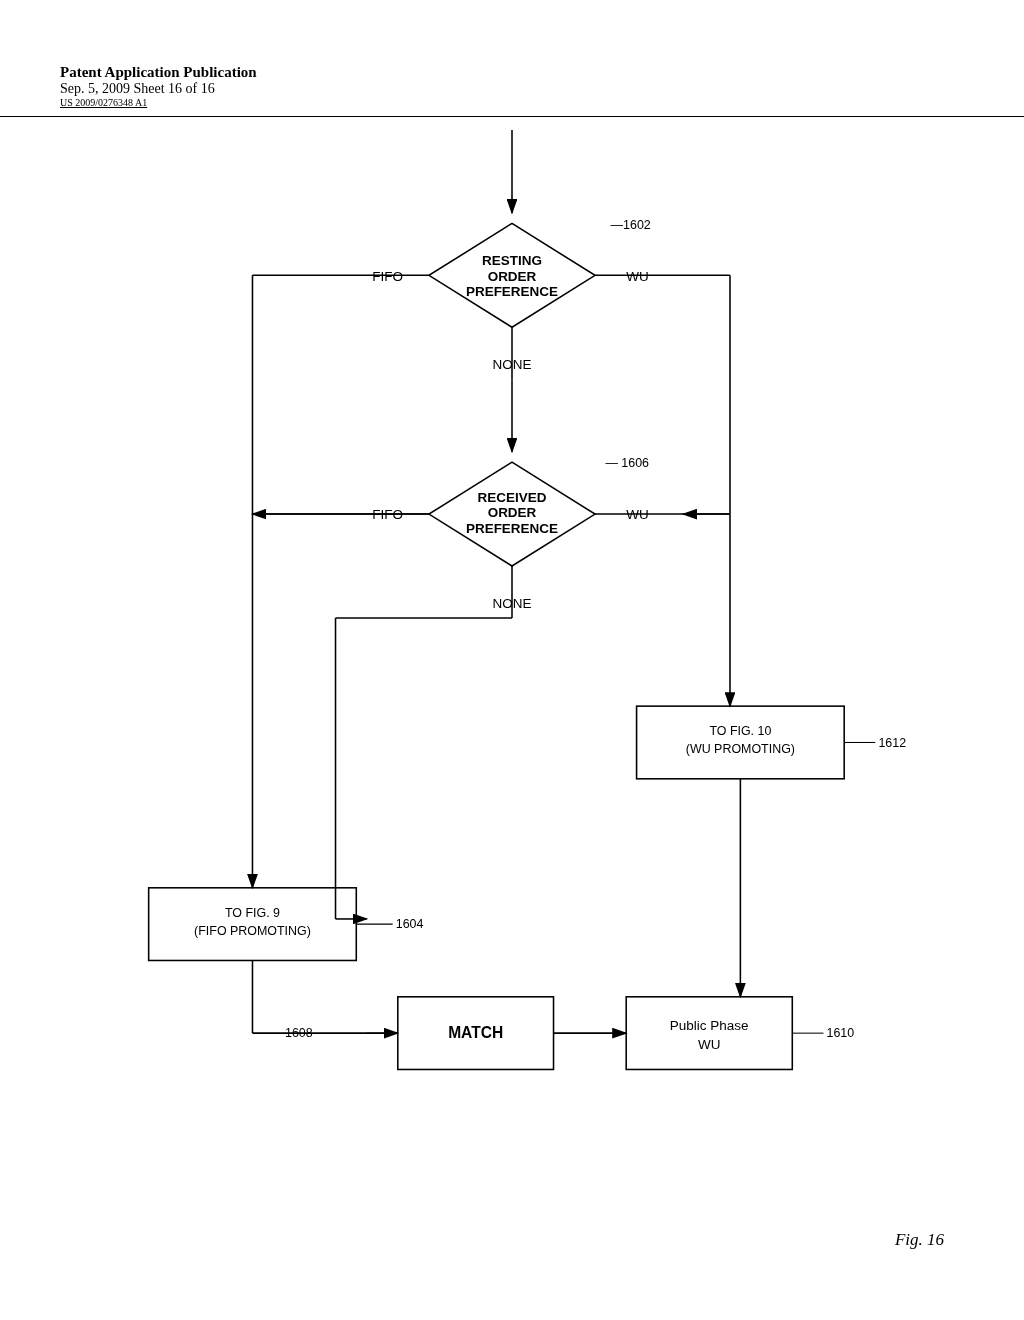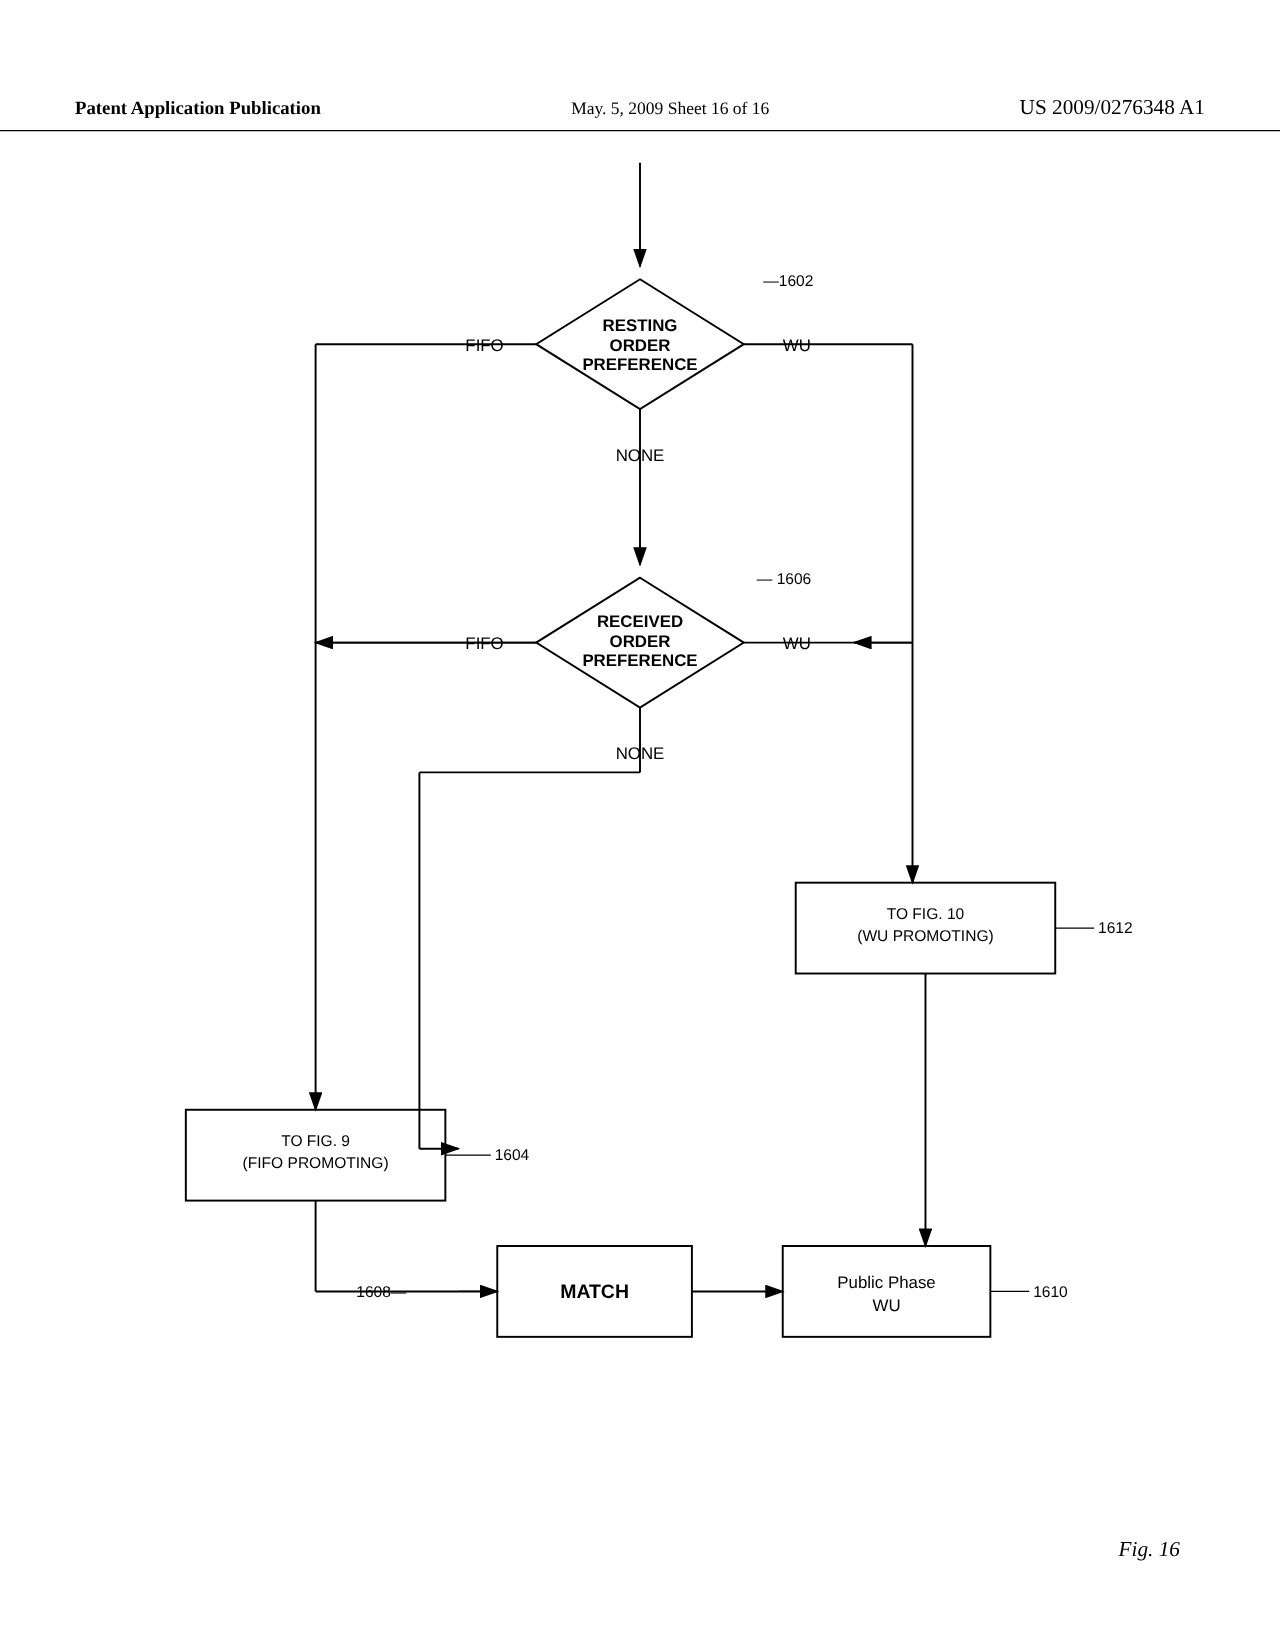--- a/index.html
+++ b/index.html
@@ -8,39 +8,41 @@
       height: 1320px;
       background: #fff;
       font-family: 'Times New Roman', Times, serif;
       position: relative;
       overflow: hidden;
     }
 
     
     .header {
       position: absolute;
-      top: 76px;
+      top: 64px;
       left: 0;
       right: 0;
       display: flex;
       align-items: baseline;
       justify-content: space-between;
       padding: 0 60px;
       border-bottom: 1px solid #000;
       padding-bottom: 8px;
+      flex-direction: column;
     }
     .header-left {
       font-size: 15px;
       font-weight: bold;
     }
     .header-center {
       font-size: 14px;
     }
     .header-right {
-      font-size: 17px;
+      font-size: 10px;
+      text-decoration: underline;
     }
 
     
     .diagram {
       position: absolute;
       top: 130px;
       left: 0;
       right: 0;
       bottom: 100px;
     }
@@ -58,21 +60,21 @@
       right: 80px;
       font-size: 17px;
       font-style: italic;
     }
   </style>
 </head>
 <body>
 
 <div class="header">
   <span class="header-left">Patent Application Publication</span>
-  <span class="header-center">May. 5, 2009   Sheet 16 of 16</span>
+  <span class="header-center">Sep. 5, 2009   Sheet 16 of 16</span>
   <span class="header-right">US 2009/0276348 A1</span>
 </div>
 
 <div class="diagram">
   <svg viewBox="0 0 900 1050" xmlns="http://www.w3.org/2000/svg">
     <defs>
       <marker id="arrowhead" markerWidth="10" markerHeight="7" refX="9" refY="3.5" orient="auto">
         <polygon points="0 0, 10 3.5, 0 7" fill="#000"></polygon>
       </marker>
     </defs>

